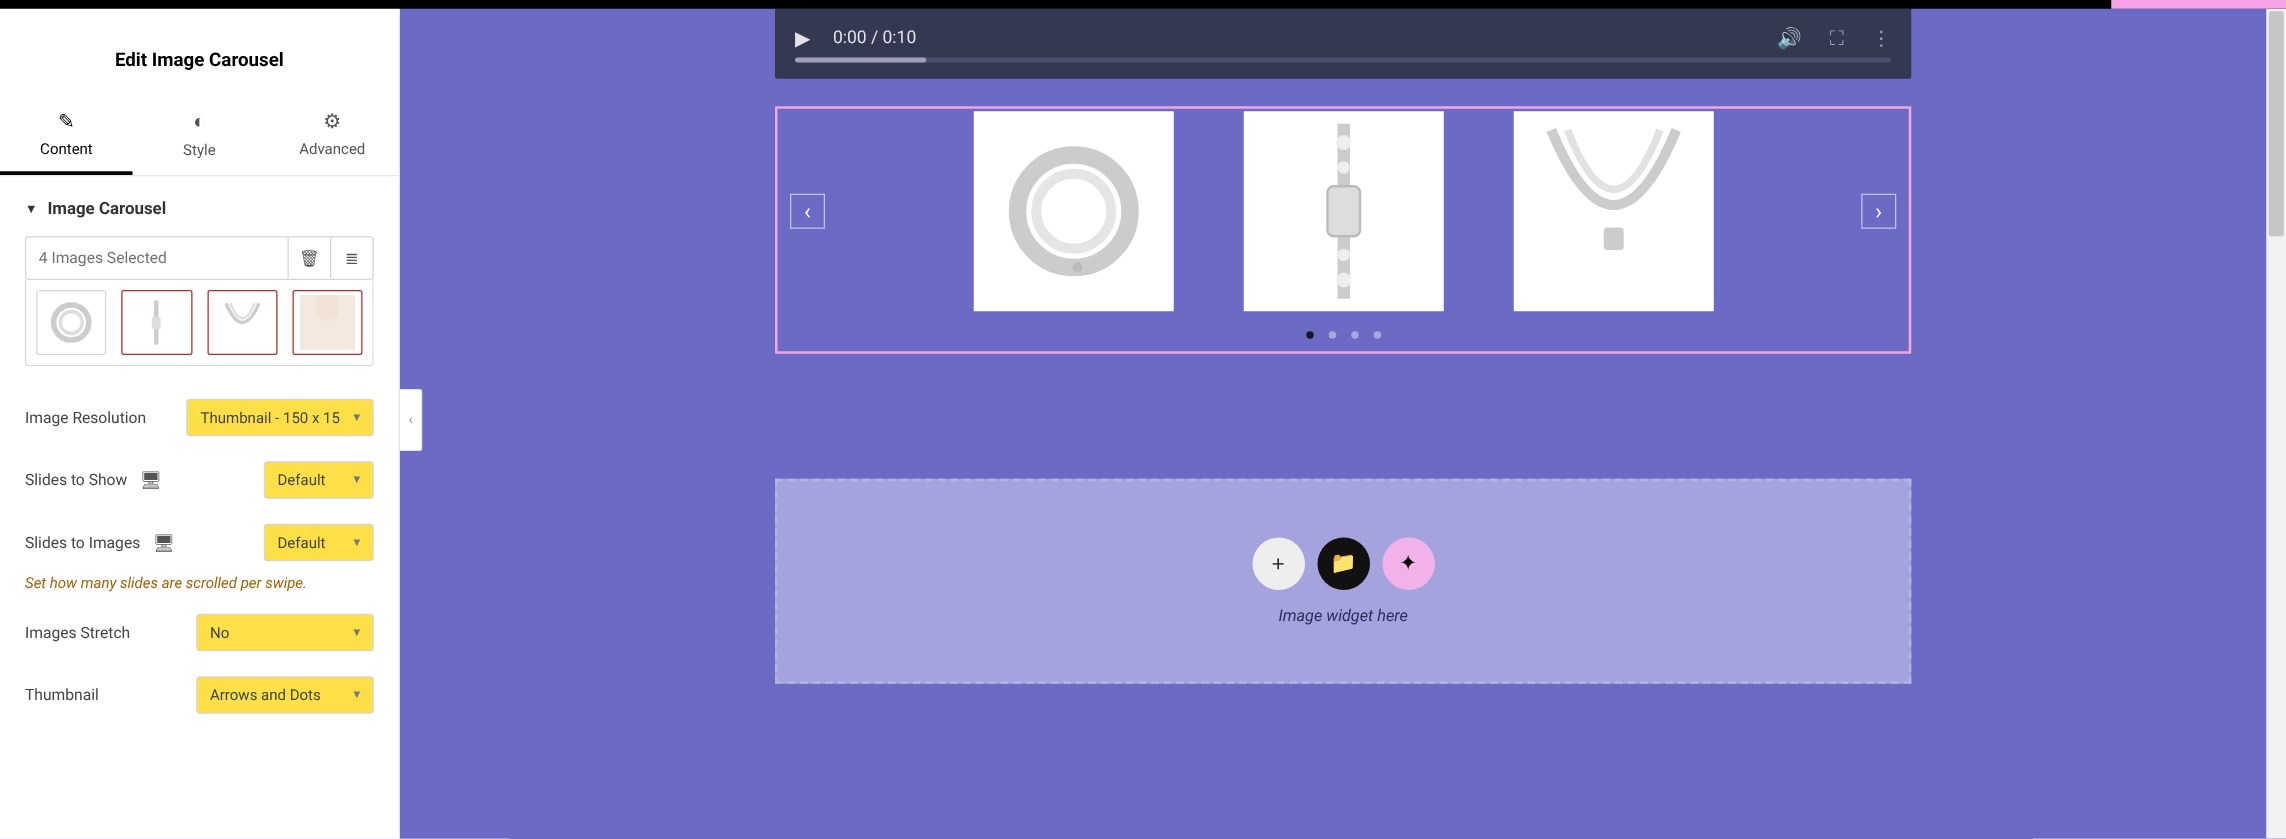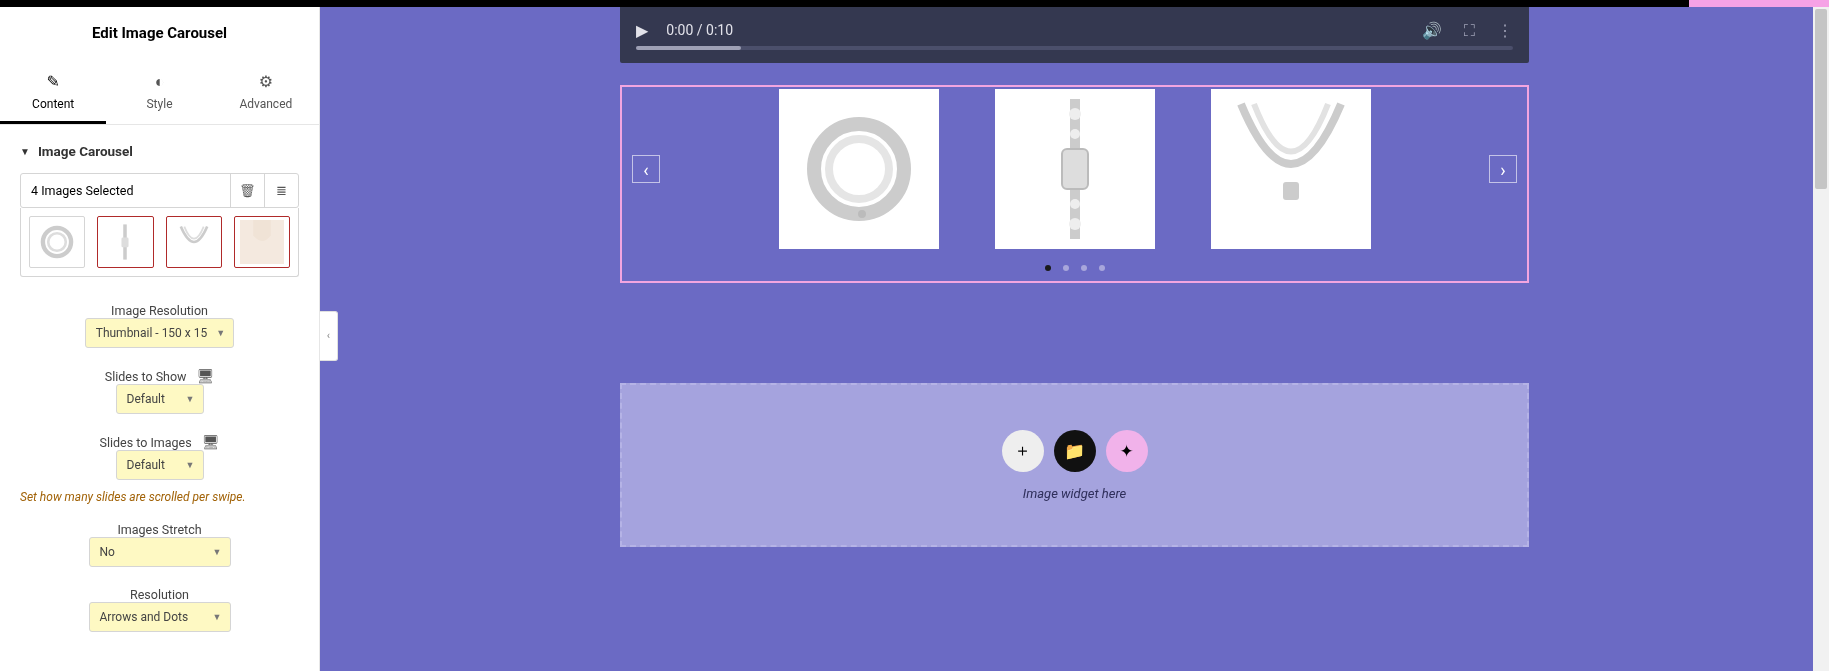--- a/index.html
+++ b/index.html
@@ -5,47 +5,47 @@
   * { box-sizing: border-box; margin: 0; padding: 0; }
   body { font-family: -apple-system, BlinkMacSystemFont, "Segoe UI", Roboto, sans-serif; font-size: 13px; color: #333; overflow: hidden; }
   
   .app { display: flex; width: 1829px; height: 671px; position: relative; }
   
   
   .topbar { position: absolute; top: 0; left: 0; right: 0; height: 7px; background: #000; z-index: 10; }
   .topbar::after { content: ""; position: absolute; right: 0; top: 0; width: 140px; height: 7px; background: #f6a2e6; }
   
   
-  .sidebar { width: 320px; background: #fff; border-right: 1px solid #e6e6e6; display: flex; flex-direction: column; padding-top: 8px; overflow-y: auto; height: 671px; }
+  .sidebar { width: 320px; background: #fff; border-right: 1px solid #e6e6e6; display: flex; flex-direction: column; padding-top: 23px; overflow-y: auto; height: 671px; }
   
   .panel-title { text-align: center; font-weight: 700; font-size: 15px; padding: 16px 0 18px; color: #000; }
   
   .tabs { display: flex; border-bottom: 1px solid #e6e6e6; }
   .tab { flex: 1; display: flex; flex-direction: column; align-items: center; gap: 6px; padding: 12px 0 10px; cursor: pointer; color: #555; font-size: 12px; border-bottom: 3px solid transparent; }
   .tab.active { border-bottom-color: #000; color: #000; }
   .tab-icon { font-size: 16px; }
   
   .section-header { display: flex; align-items: center; gap: 8px; padding: 18px 20px 14px; font-weight: 700; font-size: 13.5px; cursor: pointer; }
   .section-header .caret { font-size: 10px; }
   
   .control-block { padding: 0 20px 16px; }
   
   .images-selected-row { display: flex; border: 1px solid #d5d5d5; border-radius: 3px; overflow: hidden; }
-  .images-selected-row .label { flex: 1; padding: 9px 10px; font-size: 12.5px; color: #000000; }
+  .images-selected-row .label { flex: 1; padding: 9px 10px; font-size: 12.5px; color: #737373; }
   .images-selected-row .iconbtn { width: 34px; display: flex; align-items: center; justify-content: center; border-left: 1px solid #d5d5d5; cursor: pointer; color: #555; font-size: 13px; }
   
   .thumbs-row { display: flex; gap: 12px; border: 1px solid #d5d5d5; border-top: none; border-radius: 0 0 3px 3px; padding: 8px; }
   .thumb { width: 58px; height: 52px; border: 1px solid #d5d5d5; border-radius: 2px; background: #fff; display: flex; align-items: center; justify-content: center; cursor: pointer; }
   .thumb.selected { border-color: #b02a2a; }
   .thumb svg { width: 48px; height: 44px; }
   
-  .field-row { display: flex; align-items: center; justify-content: space-between; padding: 10px 20px; flex-direction: column; }
+  .field-row { display: flex; align-items: center; justify-content: space-between; padding: 10px 20px; }
   .field-row .flabel { font-size: 12.5px; color: #444; display: flex; align-items: center; gap: 10px; }
   .field-row .device-icon { font-size: 14px; color: #555; }
-  .select { border: 1px solid #d5d5d5; border-radius: 3px; background: #fef9c3; padding: 7px 26px 7px 10px; font-size: 12px; color: #444; position: relative; min-width: 88px; cursor: pointer; }
+  .select { border: 1px solid #d5d5d5; border-radius: 3px; background: #fde047; padding: 7px 26px 7px 10px; font-size: 12px; color: #444; position: relative; min-width: 88px; cursor: pointer; }
   .select.wide { min-width: 142px; }
   .select .sel-caret { position: absolute; right: 8px; top: 50%; transform: translateY(-50%); font-size: 9px; color: #777; }
   
   .helper-text { font-style: italic; color: #a16207; font-size: 12px; padding: 0 20px 8px; }
   
   
   .collapse-handle { position: absolute; left: 320px; top: 50%; transform: translateY(-50%); width: 18px; height: 50px; background: #fff; border: 1px solid #e0e0e0; border-left: none; border-radius: 0 3px 3px 0; display: flex; align-items: center; justify-content: center; cursor: pointer; z-index: 5; font-size: 11px; color: #888; }
   
   
   .canvas-wrap { flex: 1; background: #6b6ac4; padding-top: 7px; overflow-y: auto; height: 671px; position: relative; }
@@ -187,21 +187,21 @@
 
     <div class="field-row">
       <div class="flabel">Images Stretch</div>
       <div class="select wide">
         <span>No</span>
         <span class="sel-caret">▼</span>
       </div>
     </div>
 
     <div class="field-row">
-      <div class="flabel">Resolution</div>
+      <div class="flabel">Thumbnail</div>
       <div class="select wide">
         <span>Arrows and Dots</span>
         <span class="sel-caret">▼</span>
       </div>
     </div>
   </div>
 
   <div class="collapse-handle">
     <span>‹</span>
   </div>

